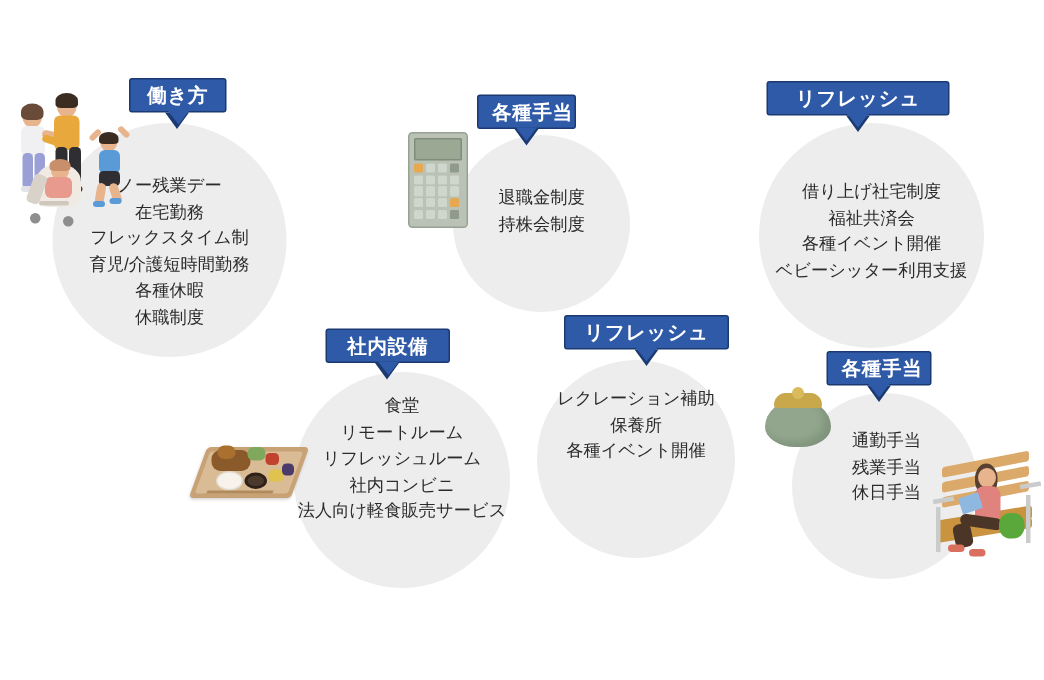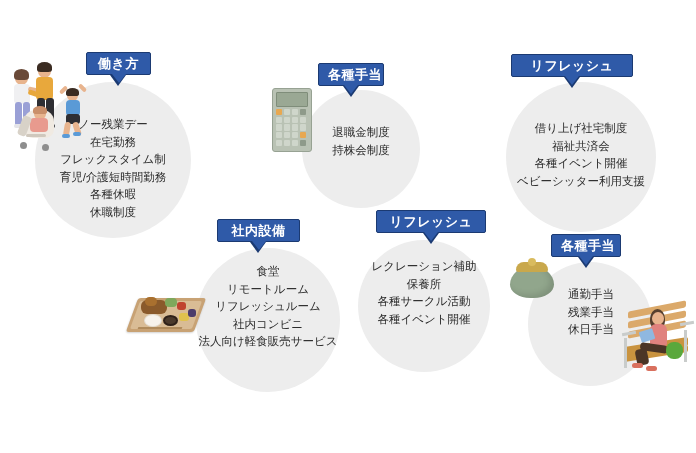--- a/index.html
+++ b/index.html
@@ -302,21 +302,20 @@
   <div class="group">
     <div class="circle" style="left:358px;top:240px;width:132px;height:132px;"></div>
 
     <div class="badge" style="left:376px;top:210px;width:110px;">
       <span>リフレッシュ</span>
     </div>
 
     <div class="items" style="left:348px;top:258px;width:152px;">
       <div>レクレーション補助</div>
       <div>保養所</div>
-      <div>各種サークル活動</div>
       <div>各種イベント開催</div>
     </div>
   </div>
 
   <div class="group">
     <div class="circle" style="left:528px;top:262px;width:124px;height:124px;"></div>
 
     <div class="badge" style="left:551px;top:234px;width:70px;">
       <span>各種手当</span>
     </div>

